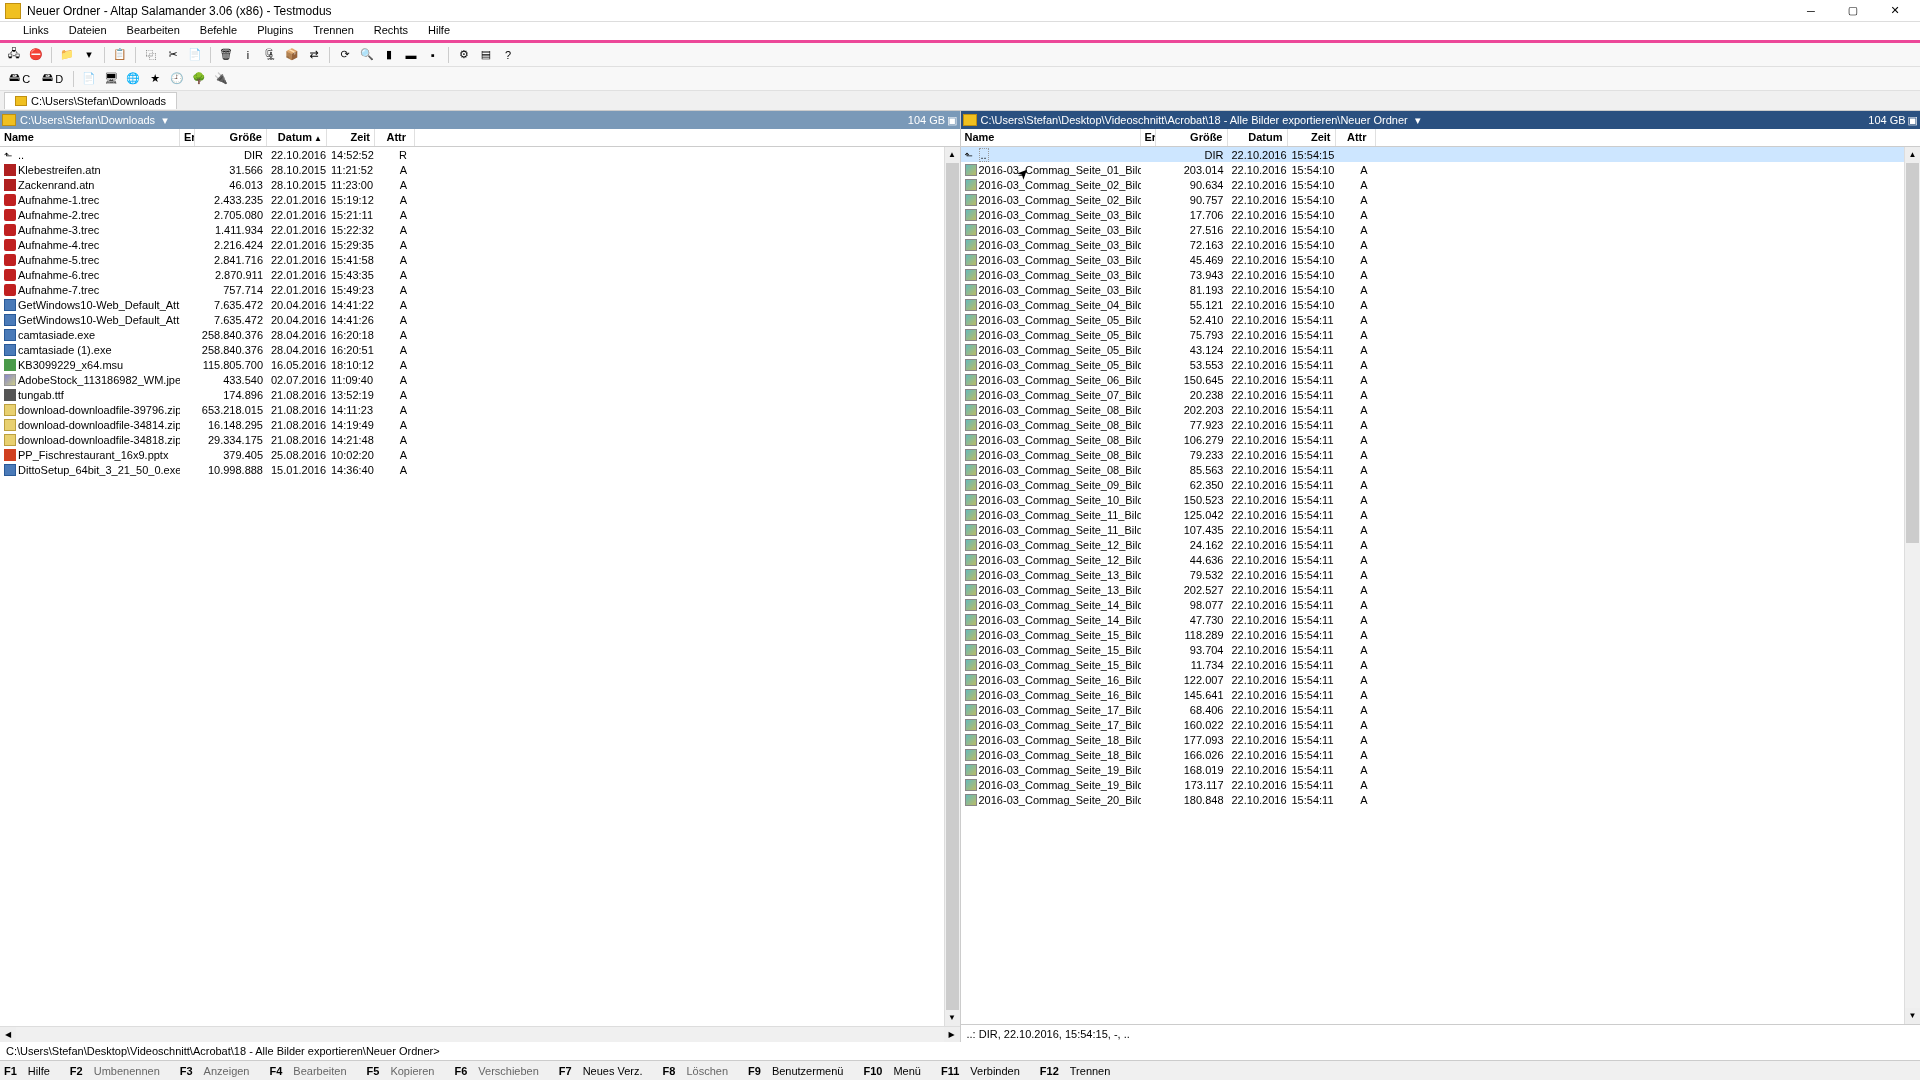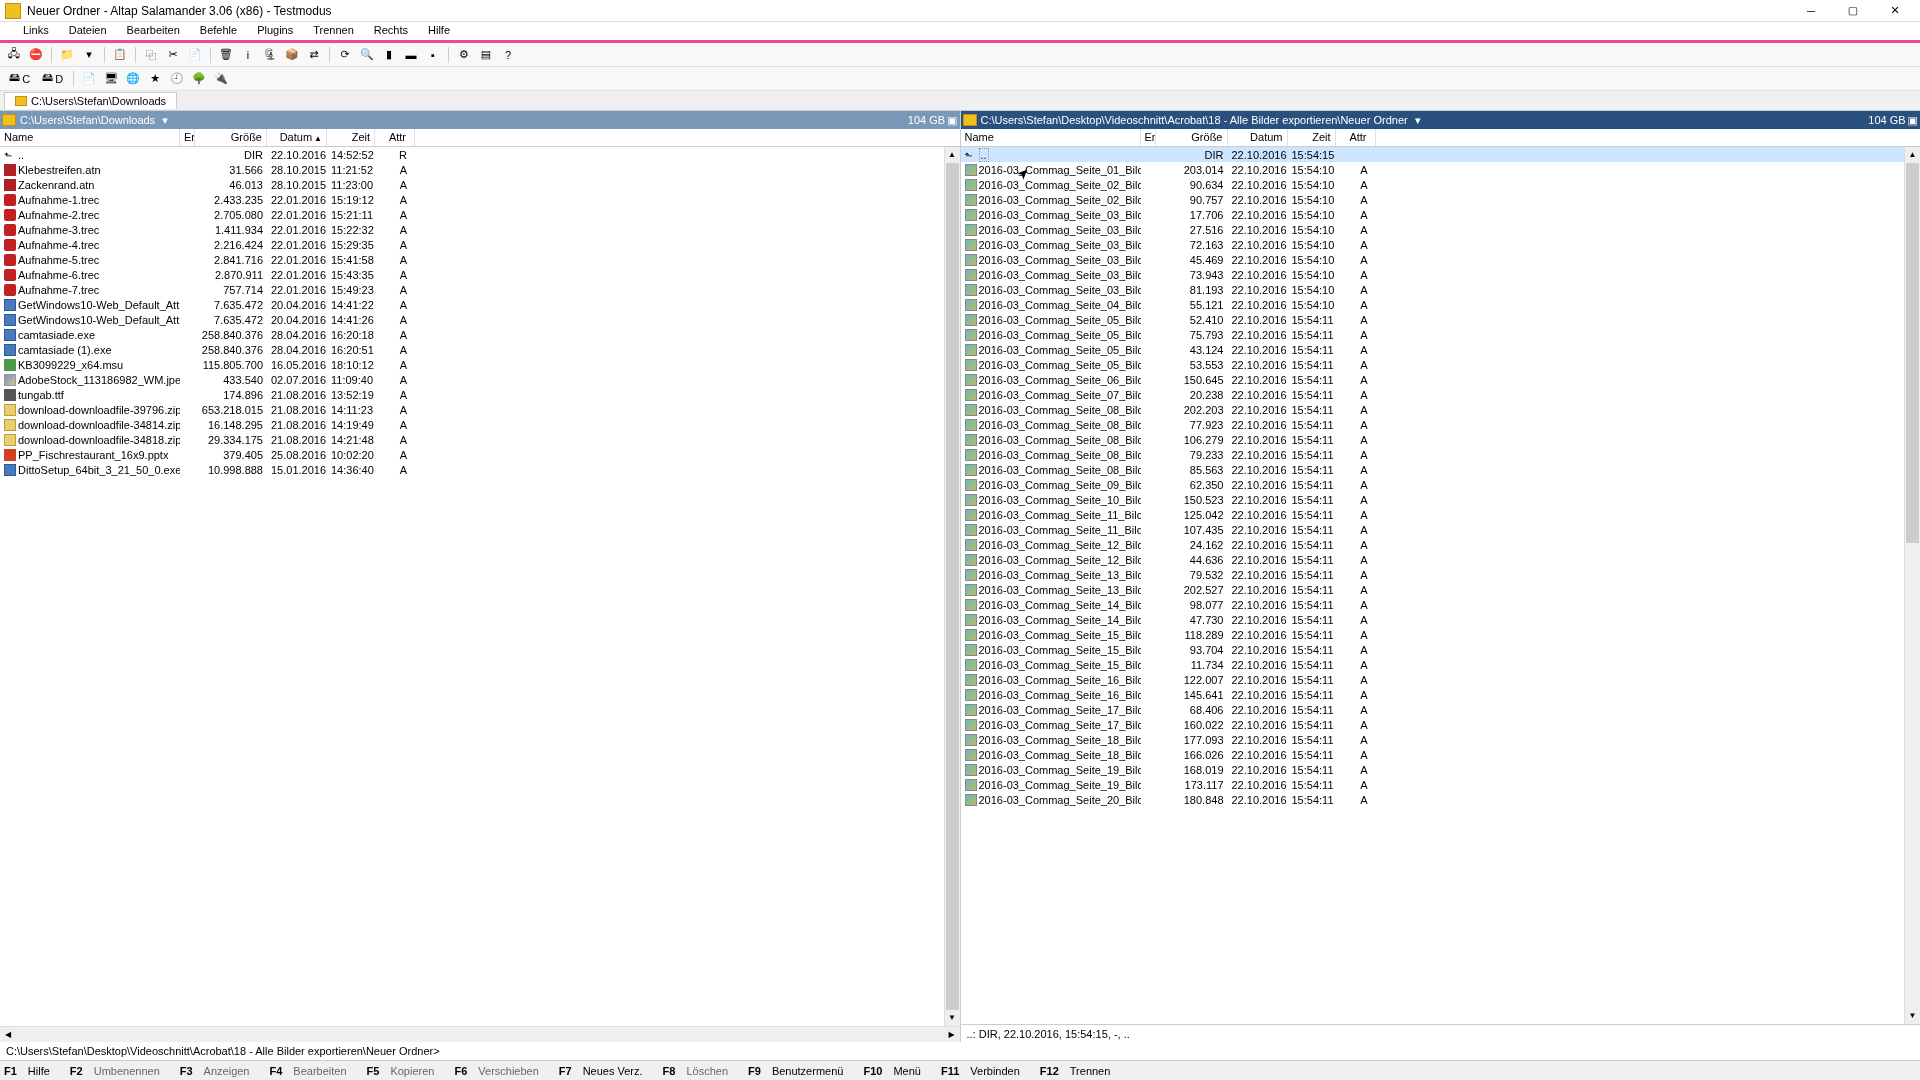--- a/index.html
+++ b/index.html
@@ -22,21 +22,21 @@
 .panes { flex: 1; display: flex; min-height: 0; }
 .pane { flex: 1; display: flex; flex-direction: column; border-right: 1px solid #ccc; min-width: 0; }
 .pane:last-child { border-right: none; }
 .pathbar { height: 18px; display: flex; align-items: center; padding: 0 2px; color: #fff; font-size: 11px; }
 .pathbar.inactive { background: #7a99b8; }
 .pathbar.active { background: #2a5080; }
 .pathbar .picon { width: 14px; height: 12px; background: #f0c020; border: 1px solid #c09010; margin-right: 4px; }
 .pathbar .free { margin-left: auto; margin-right: 2px; }
 .pathbar .popbtn { width: 12px; text-align: center; margin-left: 4px; }
 .headers { height: 18px; display: flex; border-bottom: 1px solid #ccc; background: #fff; }
-.headers .hcol { padding: 2px 4px; border-right: 1px solid #e0e0e0; overflow: hidden; white-space: nowrap; }
+.headers .hcol { padding: 2px 4px; border-right: 1px solid #e0e0e0; overflow: hidden; white-space: nowrap; font-weight: bold; }
 .listarea { flex: 1; overflow-y: auto; overflow-x: hidden; background: #fff; position: relative; }
 .row { display: flex; height: 15px; align-items: center; padding: 0; white-space: nowrap; }
 .row.selected { background: #cde6ff; }
 .row .c { padding: 0 4px; overflow: hidden; text-overflow: clip; white-space: nowrap; }
 .row .fname { display: flex; align-items: center; gap: 2px; }
 .ficon { width: 12px; height: 12px; flex-shrink: 0; }
 .ficon.atn { background: #b02020; }
 .ficon.trec { background: #c02020; border-radius: 2px; }
 .ficon.exe { background: #4a7ab8; border: 1px solid #2a5a98; }
 .ficon.msu { background: #4a9a4a; }

